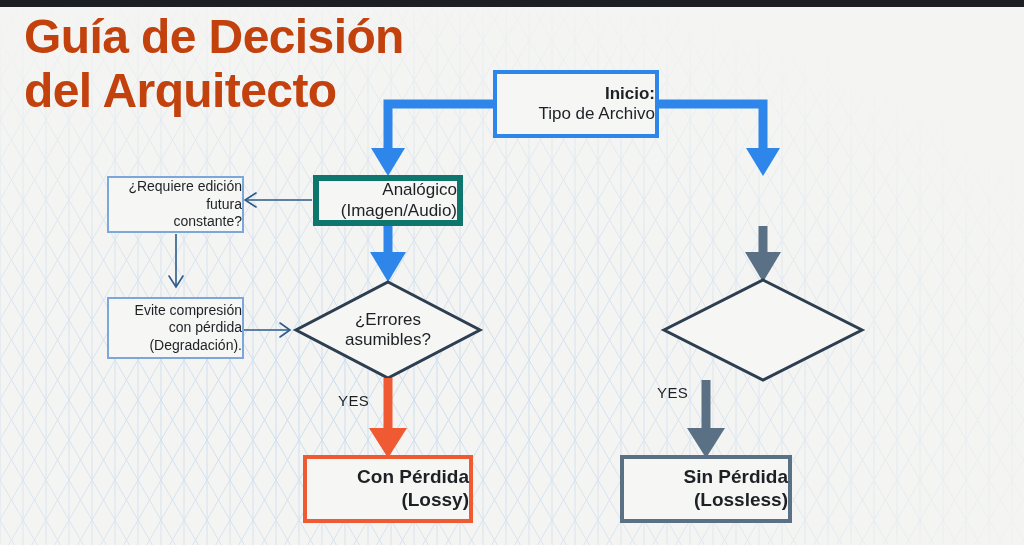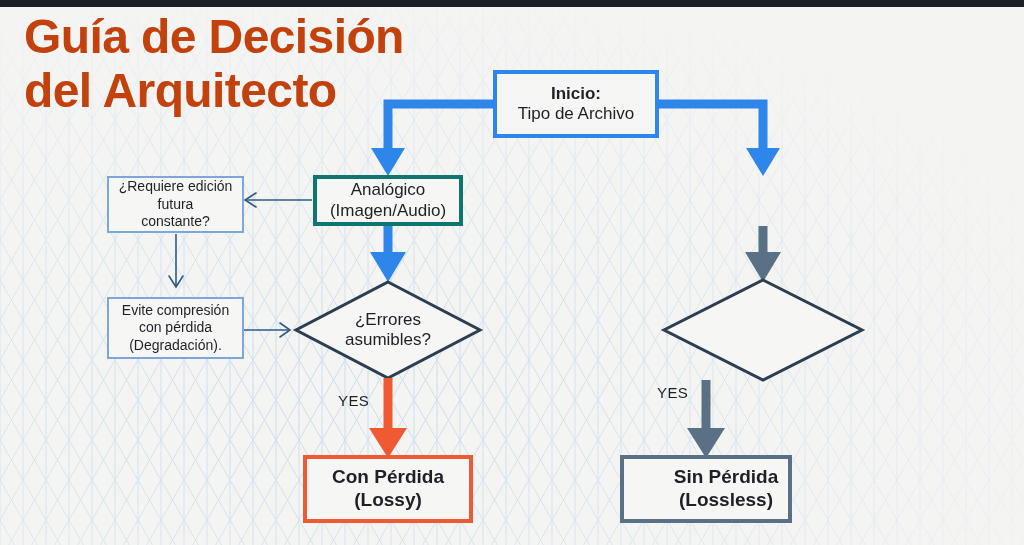--- a/index.html
+++ b/index.html
@@ -47,35 +47,35 @@
     letter-spacing: -0.6px;
     white-space: pre;
   }
   
   .node {
     position: absolute;
     z-index: 6;
     box-sizing: border-box;
     display: flex;
     flex-direction: column;
-    align-items: center;
+    align-items: flex-end;
     justify-content: center;
     text-align: center;
     background: #f6f6f4;
     color: #1d2125;
     line-height: 1.18;
   }
   .node .l1, .node .l2, .node .l3 { display: block; white-space: nowrap; }
   .node-start {
     border: 4px solid #2f86ea;
     font-size: 17px;
   }
   .node-start .l1 { font-weight: bold; }
   .node-plain {
-    border: 4px solid #0f766e;
+    border: 6px solid #0f766e;
     font-size: 17px;
   }
   .node-aside {
     border: 2px solid #7ba7da;
     font-size: 14px;
     line-height: 1.25;
   }
   .node-result {
     font-size: 19px;
     font-weight: bold;

